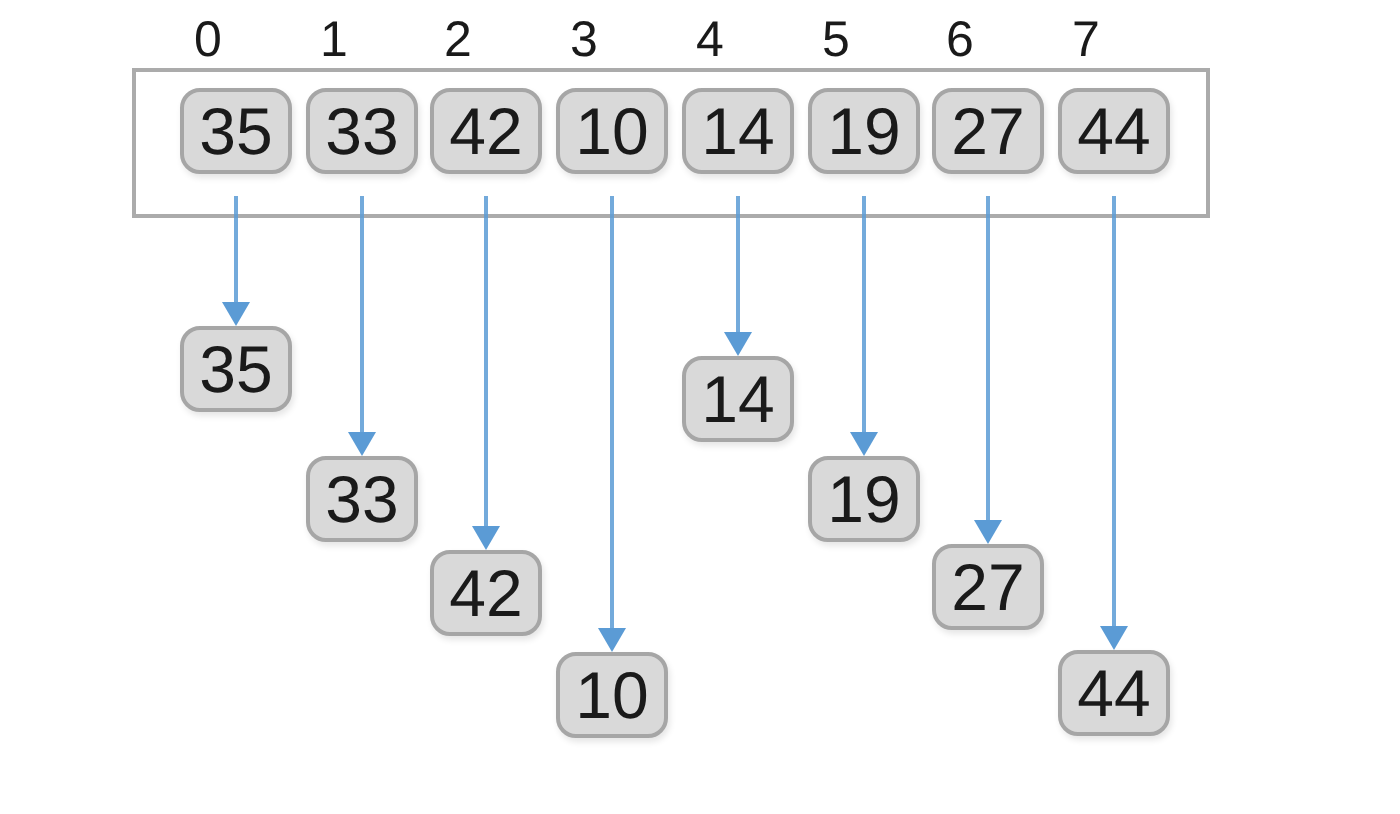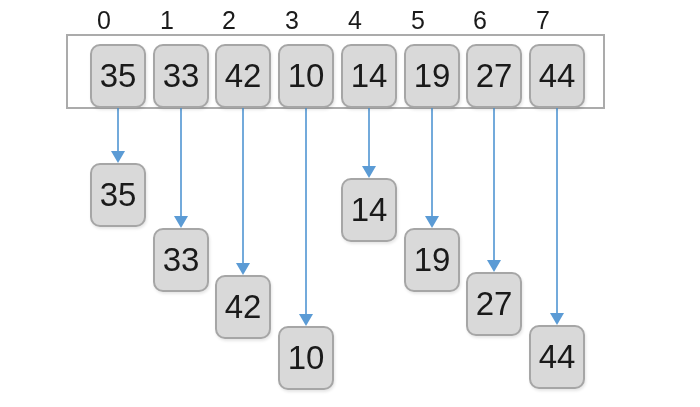--- a/index.html
+++ b/index.html
@@ -33,21 +33,21 @@
     top: 7px;
     left: calc(var(--cx) - 39px);
     width: 50px;
     text-align: center;
     font-size: 25px;
     line-height: 26px;
     color: var(--text);
   }
   .box {
     position: absolute;
-    width: 56px; height: 64px;
+    width: 56px; height: 43px;
     background: var(--box-fill);
     border: 2px solid var(--box-border);
     border-radius: 10px;
     display: flex; align-items: center; justify-content: center;
     font-size: 33px;
     color: var(--text);
     box-shadow: 1px 2px 3px rgba(0,0,0,0.10);
   }
   .cell { left: calc(var(--cx) - 28px); top: 44px; }
   .drop { left: calc(var(--cx) - 28px); top: var(--dt); }

